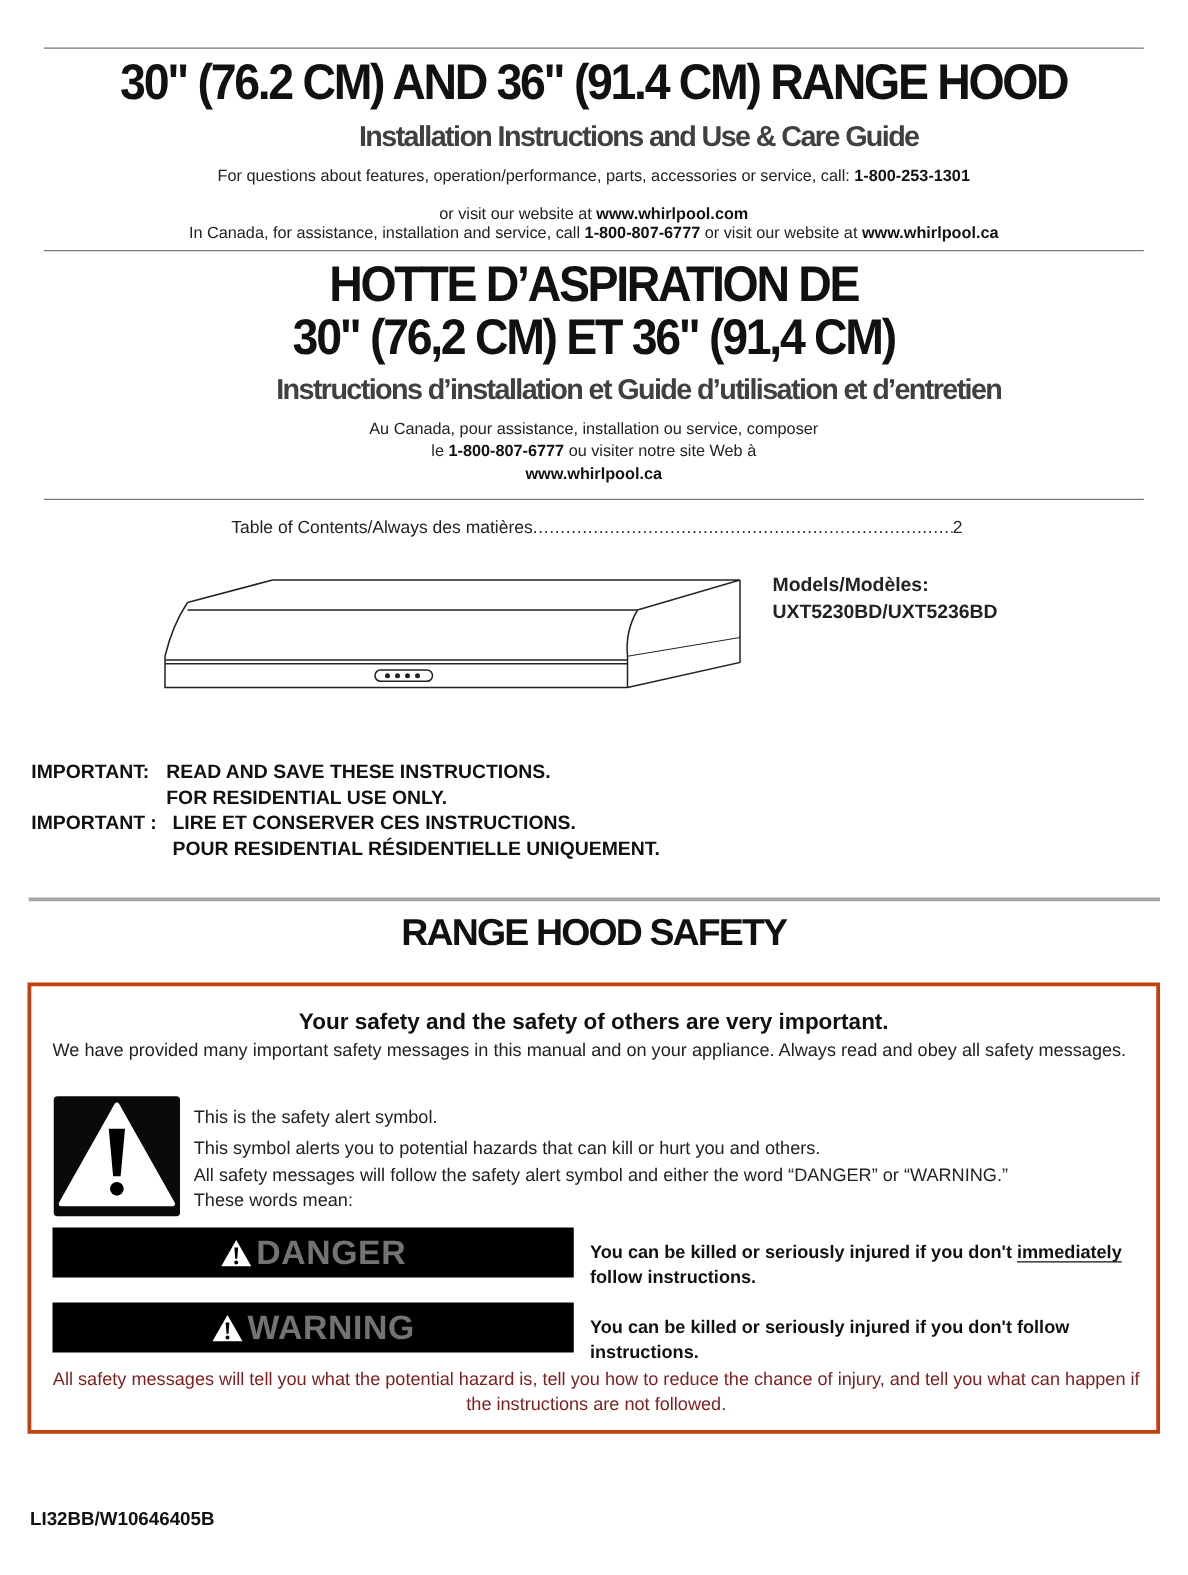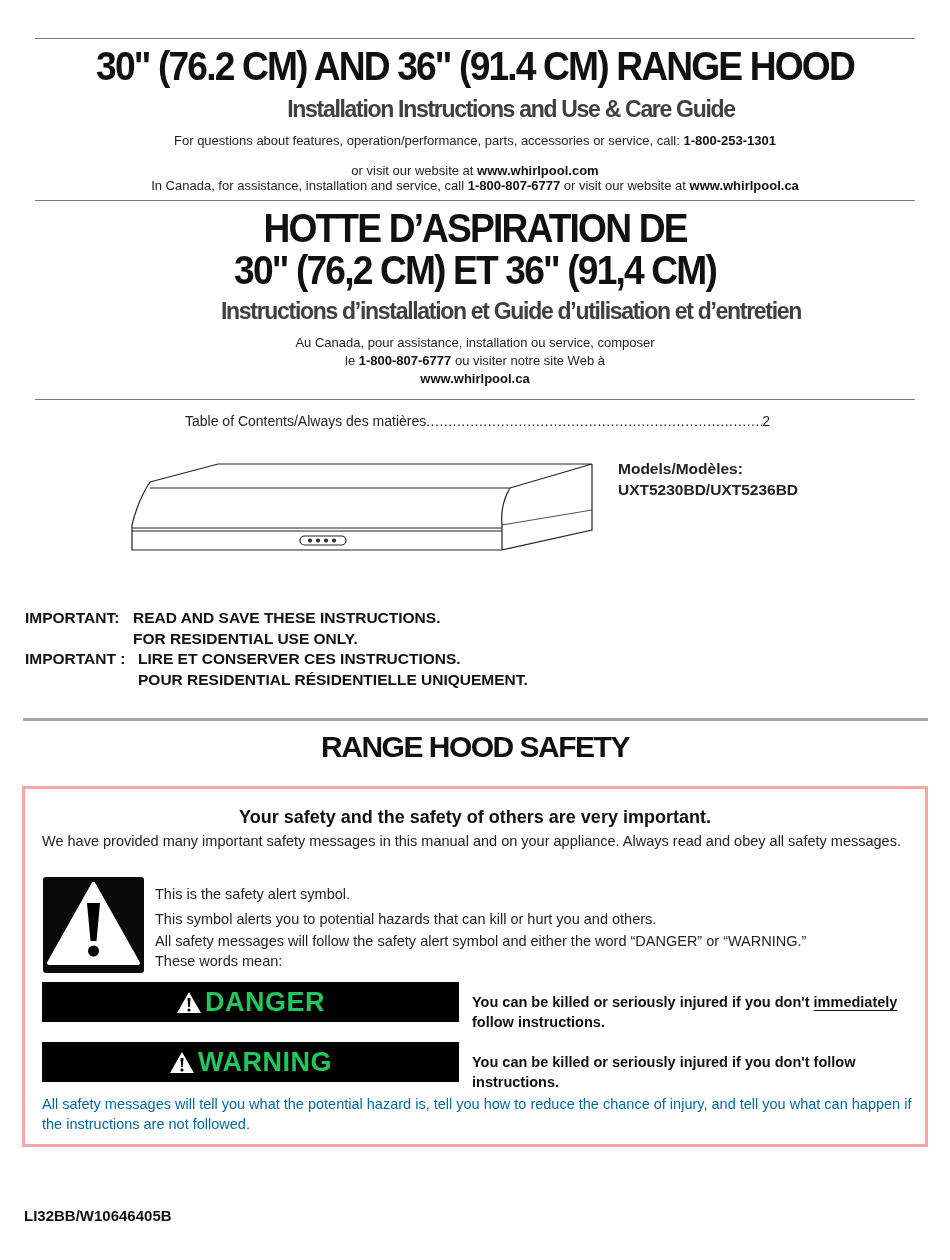--- a/index.html
+++ b/index.html
@@ -31,35 +31,35 @@
   .hood-svg { position: absolute; left: 128px; top: 460px; }
 
   .important { position: absolute; left: 25px; top: 608px; font-size: 15.5px; font-weight: 700; line-height: 20.5px; color: #111; }
   .important .row { display: flex; }
   .important .lab { width: 108px; white-space: nowrap; }
   .important .lab2 { width: 113px; white-space: nowrap; }
 
   .safety-title { position: absolute; top: 730px; left: 0; width: 950px; text-align: center;
     font-size: 30px; font-weight: 700; letter-spacing: -1.5px; color: #111; }
 
-  .safety-box { position: absolute; left: 22px; top: 786px; width: 906px; height: 361px; border: 3px solid #fca5a5; }
+  .safety-box { position: absolute; left: 22px; top: 786px; width: 906px; height: 361px; border: 3px solid #c2410c; }
   .box-head { position: absolute; top: 18px; left: 0; width: 100%; text-align: center; font-size: 18px; font-weight: 700; color: #111; }
   .box-intro { position: absolute; top: 43px; left: 17px; width: 860px; font-size: 14.5px; line-height: 19.5px; color: #222; }
 
   .alert-icon { position: absolute; left: 18px; top: 88px; width: 101px; height: 96px; background: #0a0a0a; border-radius: 3px; }
   .alert-lines { position: absolute; left: 130px; top: 93px; font-size: 14.5px; line-height: 24.5px; color: #222; }
   .alert-lines .last { line-height: 20px; }
 
-  .banner { position: absolute; left: 17px; width: 417px; height: 40px; background: #000; color: #22c55e;
+  .banner { position: absolute; left: 17px; width: 417px; height: 40px; background: #000; color: #737373;
     display: flex; align-items: center; justify-content: center; font-weight: 700; font-size: 27px; letter-spacing: 0.5px; }
   .banner .tri { margin-right: 3px; }
   .banner-desc { position: absolute; left: 447px; width: 450px; font-size: 14.5px; font-weight: 700; line-height: 19.5px; color: #111; margin-top: 12px; }
   .banner-desc u { text-decoration: underline; text-underline-offset: 3px; }
 
-  .box-outro { position: absolute; left: 17px; top: 305px; width: 870px; font-size: 14.5px; line-height: 20px; color: #0369a1; }
+  .box-outro { position: absolute; left: 17px; top: 305px; width: 870px; font-size: 14.5px; line-height: 20px; color: #7f1d1d; text-align: center; }
 
   .doc-code { position: absolute; left: 24px; top: 1207px; font-size: 15px; font-weight: 700; color: #111; }
 </style>
 </head>
 <body>
 
 <div class="rule" style="top:38px; left:35px; width:880px;"></div>
 
 <div class="center" style="top:44px;">
   <div class="title-big">30" (76.2 CM) AND 36" (91.4 CM) RANGE HOOD</div>

